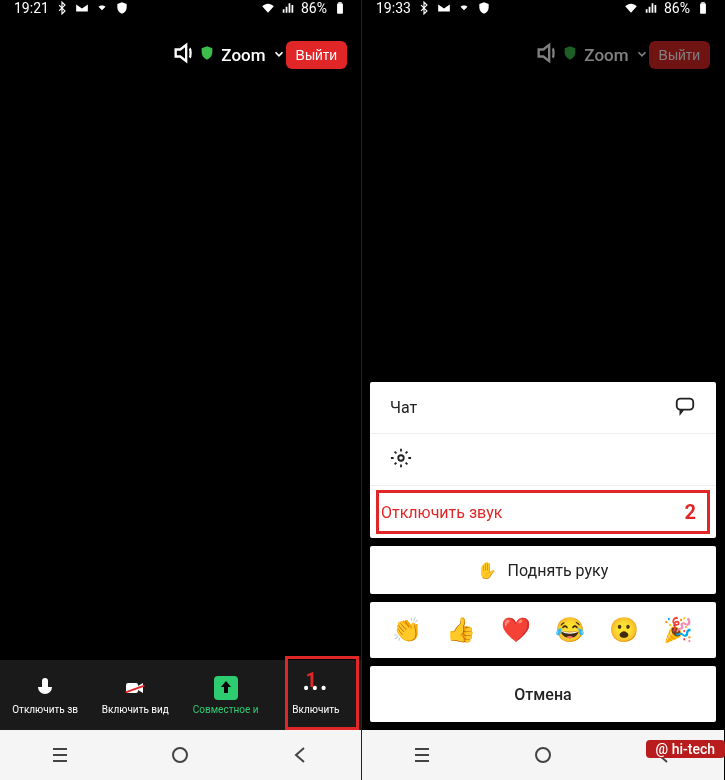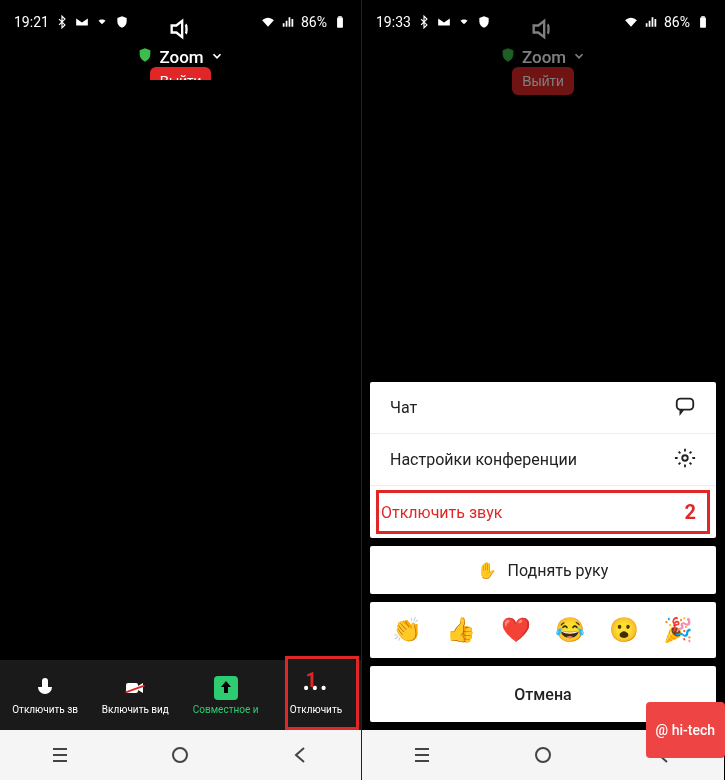--- a/index.html
+++ b/index.html
@@ -18,41 +18,40 @@
     background: #000;
     position: relative;
     display: flex;
     flex-direction: column;
   }
   .phone-left { border-right: 1px solid #222; }
   
   .status {
     height: 30px;
     display: flex;
-    align-items: flex-end;
+    align-items: flex-start;
     justify-content: space-between;
     padding: 0 14px;
     color: #fff;
     font-size: 14px;
   }
   .status-left, .status-right {
     display: flex;
     align-items: center;
     gap: 6px;
   }
   .tiny-icon {
     width: 14px; height: 14px; display:inline-block;
     color:#fff;
   }
   
   .topbar {
     height: 50px;
-    display:flex; align-items:center; justify-content:center;
+    display:flex; align-items:center; justify-content:flex-end;
     padding: 0 14px;
-    flex-direction: column;
   }
   .topbar.dim { opacity: .5; }
   .speaker-btn { color:#fff; }
   .zoom-title {
     display:flex; align-items:center; gap:6px;
     color:#fff; font-size:17px; font-weight:500;
   }
   .shield { color:#3cbd4b; }
   .exit-btn {
     background:#e02626; color:#fff; border-radius:6px;
@@ -121,21 +120,21 @@
     height:56px; display:flex; align-items:center; justify-content:space-around;
     font-size:24px; padding:0 10px;
   }
   .cancel-btn {
     height:56px; display:flex; align-items:center; justify-content:center;
     font-size:16px; color:#222; font-weight:500;
   }
   
   .watermark {
     position:absolute; right:0; bottom:22px;
-    background:#ef4444; color:#fff; padding:20px 10px; border-radius:4px;
+    background:#b91c1c; color:#fff; padding:1px 10px; border-radius:4px;
     font-size:14px; font-weight:500;
     display:flex; align-items:center; gap:4px;
   }
 </style>
 </head>
 <body>
 
 <div class="phone phone-left">
   <div class="status">
     <div class="status-left">
@@ -229,21 +228,21 @@
     <div class="bb-item green">
       <span class="bb-icon" style="background:#2ecc71;border-radius:4px;">
         <svg viewBox="0 0 24 24" fill="#000">
             <path d="M12 5l-5 6h3v6h4v-6h3z"></path>
           </svg>
       </span>
       <span class="bb-label">Совместное и</span>
     </div>
     <div class="bb-item">
       <span class="bb-icon more-dots">•••</span>
-      <span class="bb-label">Отключить</span>
+      <span class="bb-label">Включить</span>
     </div>
     <div class="red-box" style="right:2px;top:-4px;width:74px;height:74px;"></div>
     <span class="red-num" style="right:44px;top:8px;">1</span>
   </div>
 
   <div class="navbar">
     <span class="nav-icon">
       <svg viewBox="0 0 24 24" fill="none" stroke="currentColor" stroke-width="2">
           <line x1="5" y1="6" x2="19" y2="6"></line>
           <line x1="5" y1="12" x2="19" y2="12"></line>
@@ -339,21 +338,20 @@
       <div class="menu-item">
         <span>Чат</span>
         <span>
           <svg width="22" height="22" viewBox="0 0 24 24" fill="none" stroke="#222" stroke-width="2">
               <rect x="3" y="4" width="18" height="12" rx="4"></rect>
               <path d="M10 16l-3 4v-4"></path>
             </svg>
         </span>
       </div>
       <div class="menu-item">
-        <span>Настройки конференции</span>
         <span>
           <svg width="22" height="22" viewBox="0 0 24 24" fill="none" stroke="#222" stroke-width="2">
               <circle cx="12" cy="12" r="3"></circle>
               <path d="M12 2v3m0 14v3M4 12H1m22 0h-3M5 5l2 2m10 10l2 2M5 19l2-2m10-10l2-2"></path>
             </svg>
         </span>
       </div>
       <div class="menu-item danger">
         <span>Отключить звук</span>
         <span class="red-num" style="position:static;margin-left:8px;">2</span>

